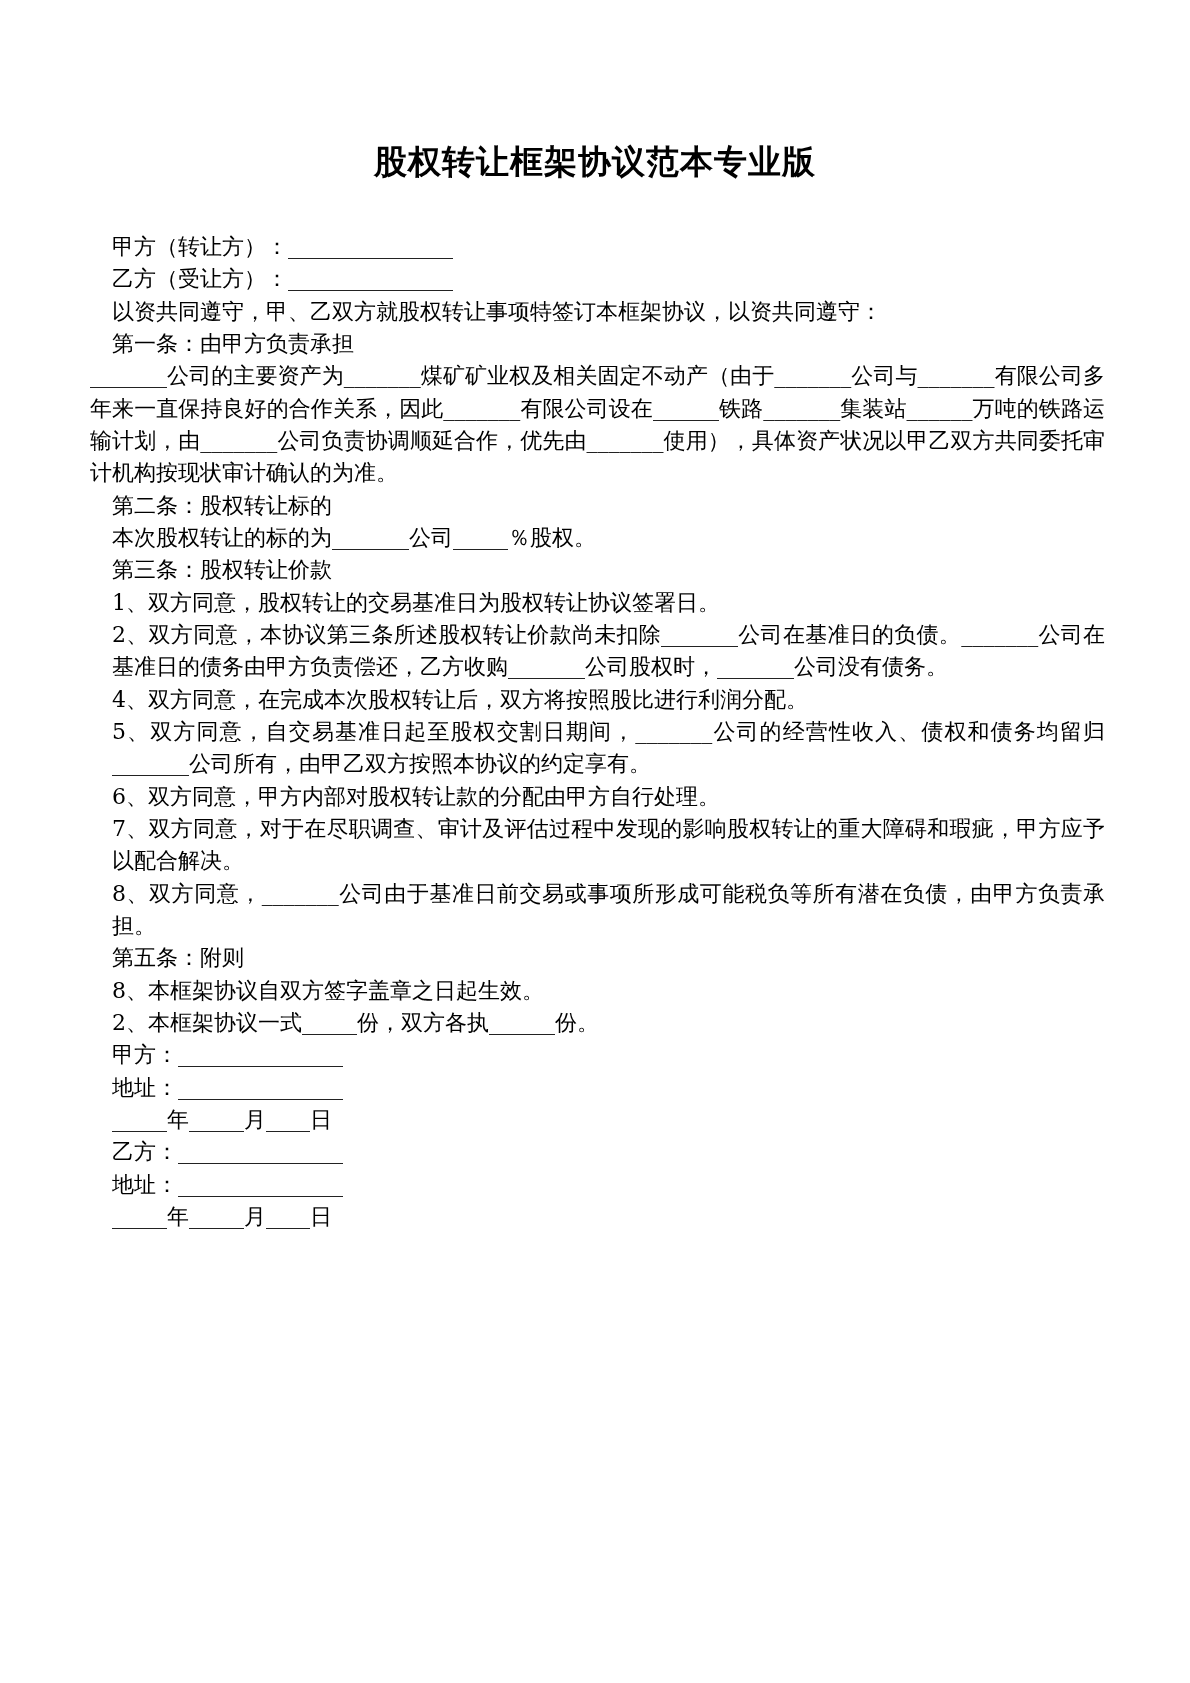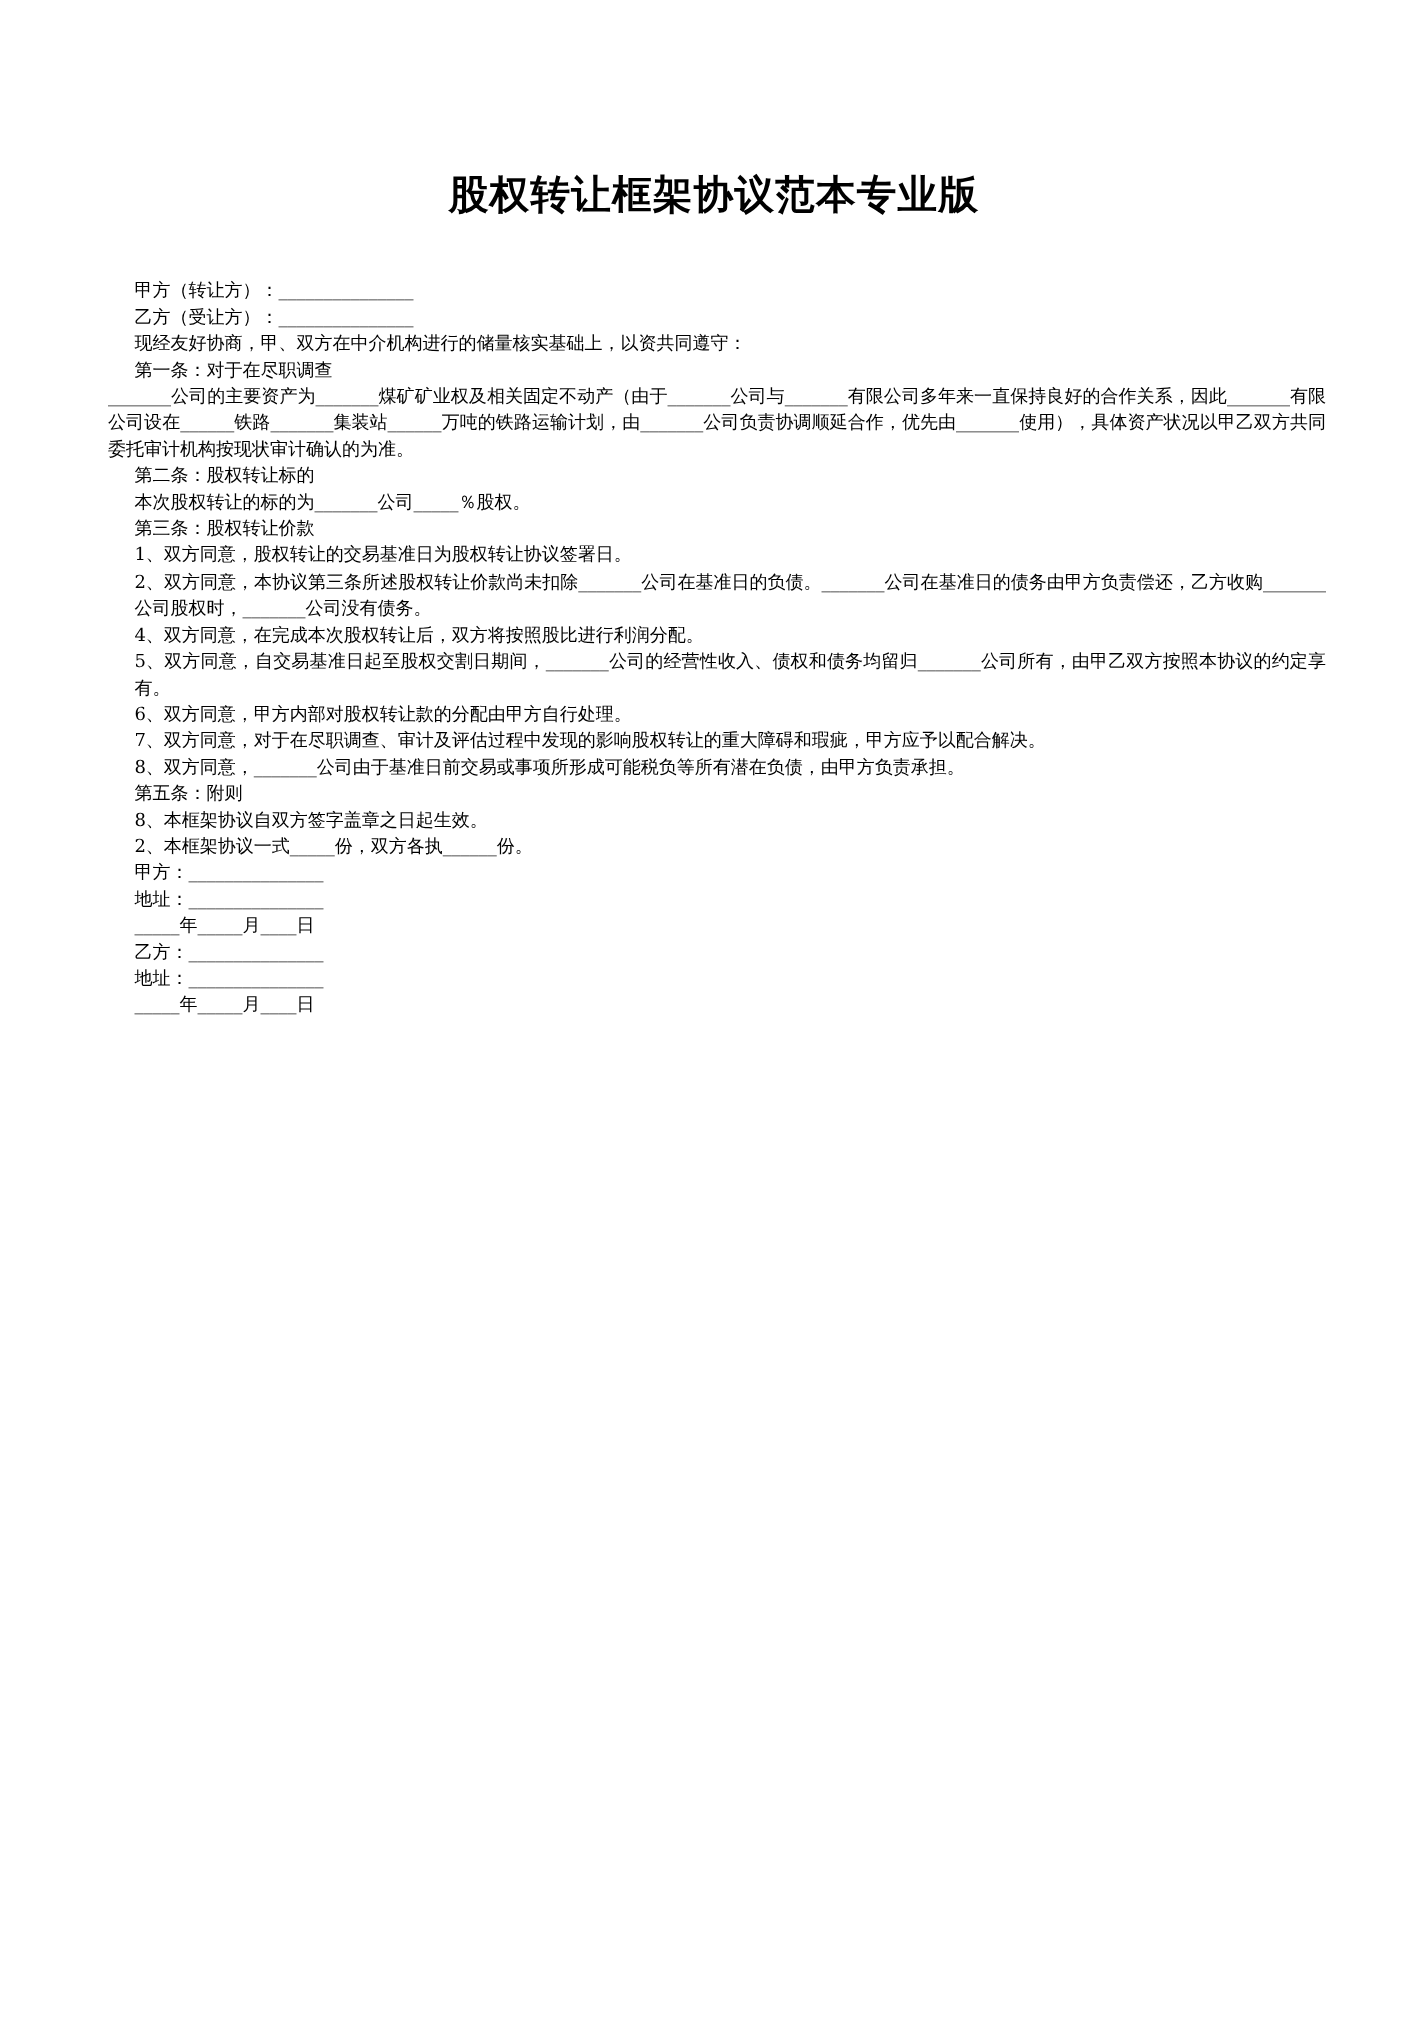--- a/index.html
+++ b/index.html
@@ -30,21 +30,21 @@
     margin-top: 140px;
     margin-bottom: 0;
     font-family: "DejaVu Sans", "Liberation Sans", sans-serif;
   }
   .body-block {
     margin: 16px auto;
     width: 1020px;
     padding-left: 5px;
     box-sizing: border-box;
     margin-top: 46px;
-    font-size: 15px;
+    font-size: 22px;
     line-height: 1.47;
   }
   p.line {
     margin: 0;
     padding: 0;
     text-align: justify;
     text-justify: inter-ideograph;
   }
   p.indent {
     text-indent: 0;
@@ -58,22 +58,22 @@
 <body>
 
 <div class="page">
 
   <h1 class="doc-title">股权转让框架协议范本专业版</h1>
 
   <div class="body-block">
 
     <p class="line indent">甲方（转让方）：_______________</p>
     <p class="line indent">乙方（受让方）：_______________</p>
-    <p class="line indent">现经友好协商，甲、双方在中介机构进行的储量核实基础上，以资共同遵守：</p>
-    <p class="line indent">第一条：对于在尽职调查</p>
+    <p class="line indent">以资共同遵守，甲、乙双方就股权转让事项特签订本框架协议，以资共同遵守：</p>
+    <p class="line indent">第一条：由甲方负责承担</p>
     <p class="line">_______公司的主要资产为_______煤矿矿业权及相关固定不动产（由于_______公司与_______有限公司多年来一直保持良好的合作关系，因此_______有限公司设在______铁路_______集装站______万吨的铁路运输计划，由_______公司负责协调顺延合作，优先由_______使用），具体资产状况以甲乙双方共同委托审计机构按现状审计确认的为准。</p>
     <p class="line indent">第二条：股权转让标的</p>
     <p class="line indent">本次股权转让的标的为_______公司_____％股权。</p>
     <p class="line indent">第三条：股权转让价款</p>
     <p class="line indent">1、双方同意，股权转让的交易基准日为股权转让协议签署日。</p>
     <p class="line indent">2、双方同意，本协议第三条所述股权转让价款尚未扣除_______公司在基准日的负债。_______公司在基准日的债务由甲方负责偿还，乙方收购_______公司股权时，_______公司没有债务。</p>
     <p class="line indent">4、双方同意，在完成本次股权转让后，双方将按照股比进行利润分配。</p>
     <p class="line indent">5、双方同意，自交易基准日起至股权交割日期间，_______公司的经营性收入、债权和债务均留归_______公司所有，由甲乙双方按照本协议的约定享有。</p>
     <p class="line indent">6、双方同意，甲方内部对股权转让款的分配由甲方自行处理。</p>
     <p class="line indent">7、双方同意，对于在尽职调查、审计及评估过程中发现的影响股权转让的重大障碍和瑕疵，甲方应予以配合解决。</p>

